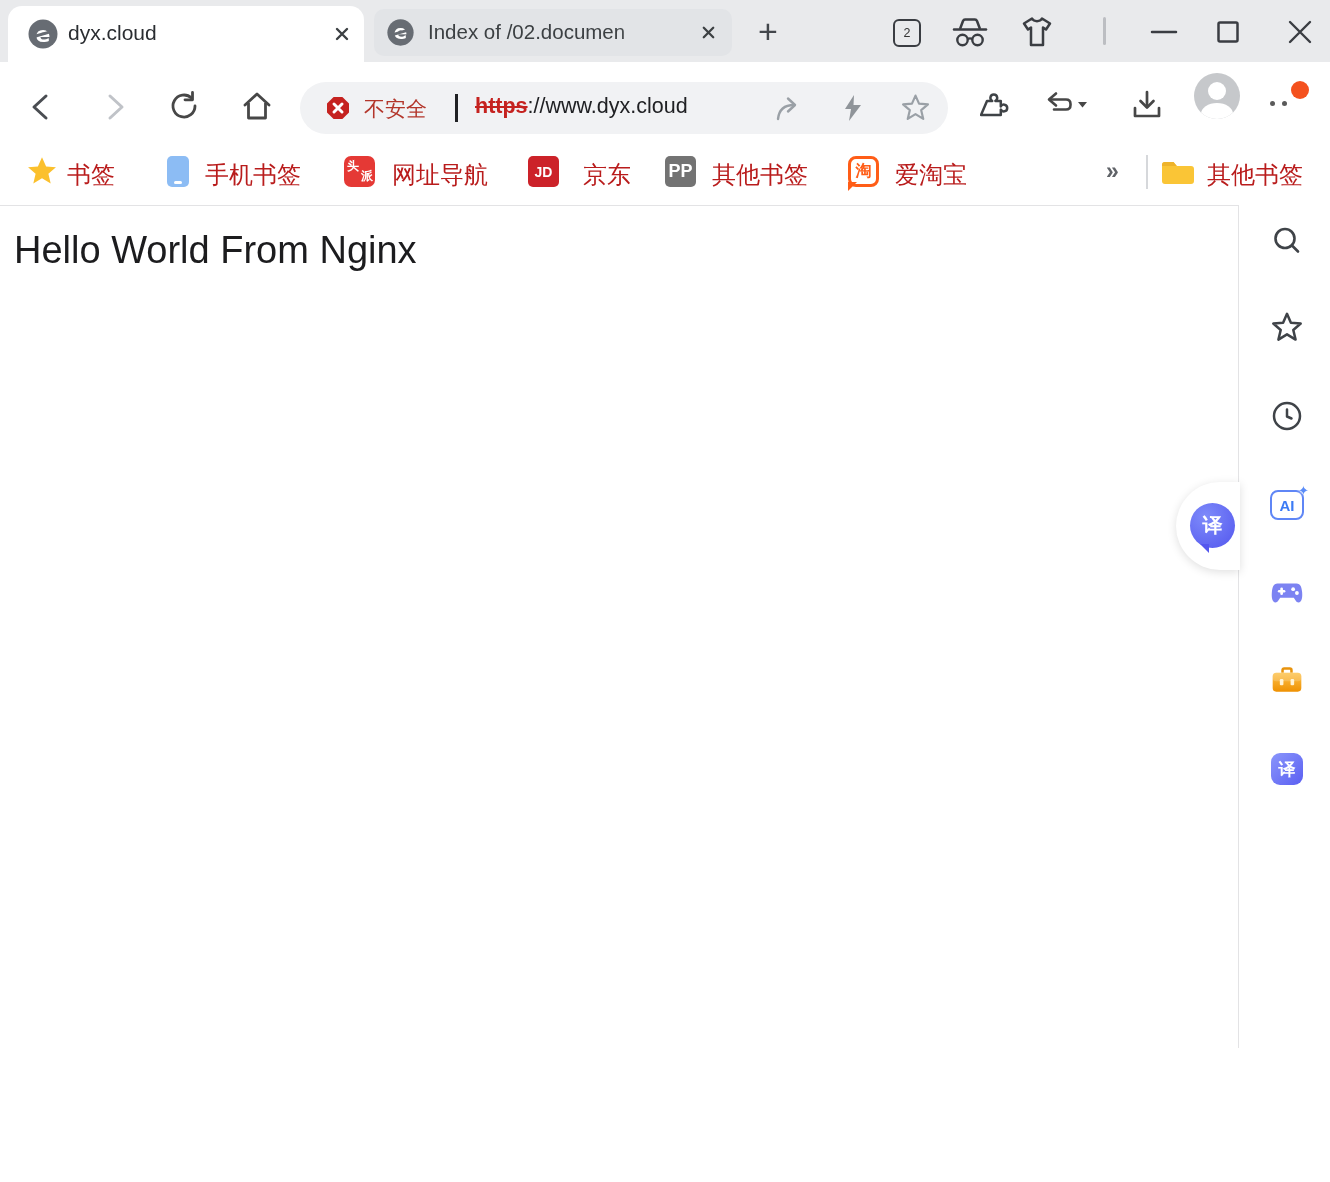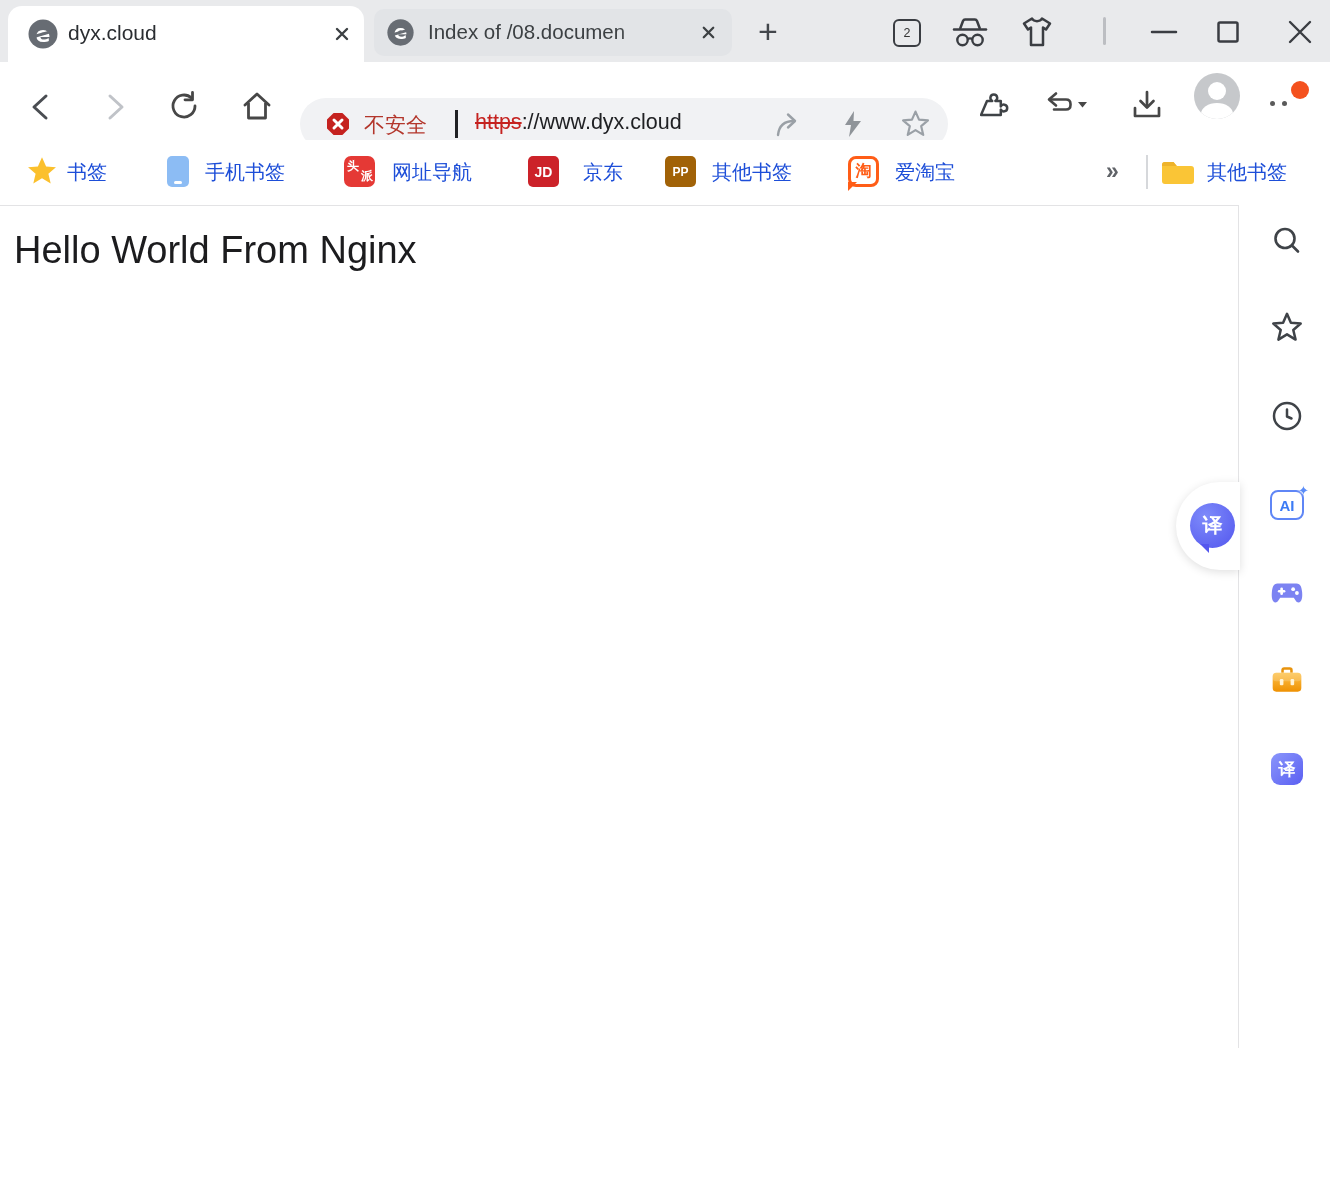--- a/index.html
+++ b/index.html
@@ -15,41 +15,41 @@
   .tab2-title{font-size:20.5px;color:#3c4043;white-space:nowrap;overflow:hidden;width:244px;
     -webkit-mask-image:linear-gradient(90deg,#000 78%,transparent 99%);
             mask-image:linear-gradient(90deg,#000 78%,transparent 99%);}
   .newtab{position:absolute;left:748px;top:10px;width:40px;height:42px;font-size:34px;font-weight:300;color:#42464b;text-align:center;line-height:42px;cursor:pointer;}
   .winbox{position:absolute;width:24px;height:24px;border:2.2px solid #3a3d42;border-radius:6px;
     display:flex;align-items:center;justify-content:center;font-size:12.5px;color:#333;}
   .vsep-top{position:absolute;left:1103px;top:17px;width:2.5px;height:28px;background:#bcbec2;border-radius:2px;}
 
   
   .navbar{position:absolute;left:0;top:62px;width:1330px;height:78px;background:#fff;}
-  .addressbar{position:absolute;left:300px;top:36px;width:648px;height:52px;background:#f1f2f4;border-radius:26px;}
+  .addressbar{position:absolute;left:300px;top:20px;width:648px;height:52px;background:#f1f2f4;border-radius:26px;}
   .sec-label{position:absolute;left:64px;top:13px;font-size:21px;color:#b3362b;}
   .url-sep{position:absolute;left:155px;top:12px;width:2.5px;height:28px;background:#202124;}
   .url-text{position:absolute;left:175px;top:12px;font-size:21.5px;color:#202124;white-space:nowrap;}
-  .url-scheme{color:#c5221f;text-decoration:line-through;}
+  .url-scheme{color:#c5221f;text-decoration:line-through;font-weight:bold;}
   .avatar{position:absolute;left:1194px;top:11px;width:46px;height:46px;border-radius:50%;background:#c6c8cb;overflow:hidden;}
   .avatar .head{position:absolute;left:14px;top:9px;width:18px;height:18px;border-radius:50%;background:#fff;}
   .avatar .body{position:absolute;left:7px;top:30px;width:32px;height:22px;border-radius:50%;background:#fff;}
   .dot{position:absolute;border-radius:50%;}
 
   
   .bookmarksbar{position:absolute;left:0;top:140px;width:1330px;height:65px;background:#fff;}
-  .bm-label{position:absolute;top:19px;font-size:20px;color:#1d4ed8;white-space:nowrap;}
+  .bm-label{position:absolute;top:19px;font-size:24px;color:#b91c1c;white-space:nowrap;}
   .bm-sq{position:absolute;top:16px;width:31px;height:31px;display:flex;align-items:center;justify-content:center;font-weight:bold;color:#fff;}
   .icon-phone{position:absolute;left:167px;top:16px;width:22px;height:31px;background:#8cbcf4;border-radius:5px;}
   .icon-phone:after{content:"";position:absolute;left:7px;bottom:3.5px;width:8px;height:3px;background:#fff;border-radius:2px;}
   .icon-toutiao{left:344px;background:#e53935;border-radius:7px;font-size:12px;position:absolute;}
   .icon-toutiao .c1{position:absolute;left:3px;top:2px;}
   .icon-toutiao .c2{position:absolute;right:2px;bottom:2px;}
   .icon-jd{left:528px;background:#cc2229;border-radius:5px;font-size:14px;}
-  .icon-pp{left:665px;background:#a16207;border-radius:5px;font-size:12px;}
+  .icon-pp{left:665px;background:#737373;border-radius:5px;font-size:18px;}
   .icon-tao{left:848px;background:#fff;border:3px solid #ff5d17;border-radius:8px;color:#ff5d17;font-size:16px;width:25px;height:25px;}
   .icon-tao:after{content:"";position:absolute;left:-3px;bottom:-7px;width:0;height:0;
     border-left:9px solid #ff5d17;border-bottom:9px solid transparent;}
   .bm-overflow{position:absolute;left:1106px;top:18px;font-size:23px;font-weight:bold;color:#606368;}
   .bm-sep{position:absolute;left:1146px;top:15px;width:2px;height:34px;background:#d6d8db;}
 
   
   .content{position:absolute;left:0;top:205px;width:1239px;height:977px;background:#fff;
     border-top:1px solid #e3e3e5;border-right:1px solid #e3e3e5;box-sizing:border-box;}
   .hello{position:absolute;left:14px;top:23px;font-size:38px;font-weight:400;color:#1c1c1e;}
@@ -96,21 +96,21 @@
     </div>
 
     <div class="tab-inactive">
       <span class="abs" style="left:12px;top:9px;">
         <svg width="29" height="29" viewBox="0 0 32 32">
           <circle cx="16" cy="16" r="14.5" fill="#676c73"></circle>
           <text x="16" y="23.5" font-size="22" font-weight="bold" fill="#fff" text-anchor="middle" font-family="DejaVu Sans">e</text>
           <rect x="3" y="14.4" width="26" height="3" fill="#676c73" transform="rotate(-16 16 16)"></rect>
         </svg>
       </span>
-      <span class="abs tab2-title" style="left:54px;top:11px;">Index of /08.documen</span>
+      <span class="abs tab2-title" style="left:54px;top:11px;">Index of /02.documen</span>
       <span class="abs" style="left:326px;top:15px;cursor:pointer;">
         <svg width="17" height="17" viewBox="0 0 18 18">
             <path d="M4 4 L14 14 M14 4 L4 14" stroke="#3c4043" stroke-width="2.4" stroke-linecap="round"></path>
           </svg>
       </span>
     </div>
 
     <div class="newtab">+</div>
 
     <div class="winbox" style="left:893px;top:19px;">

